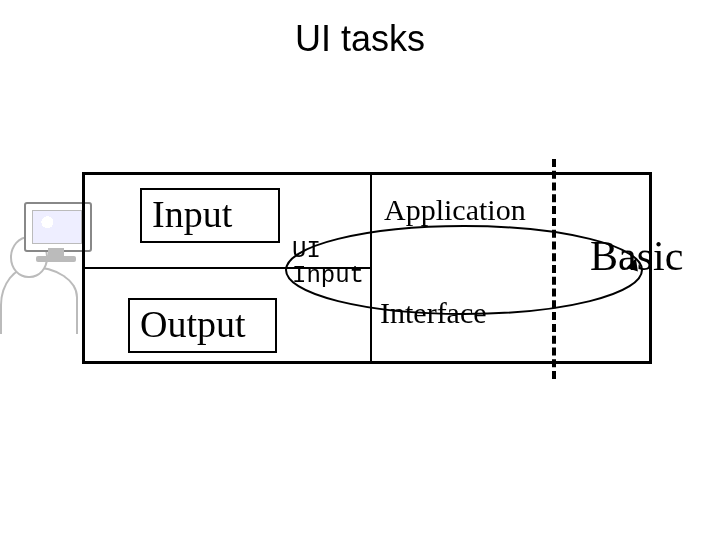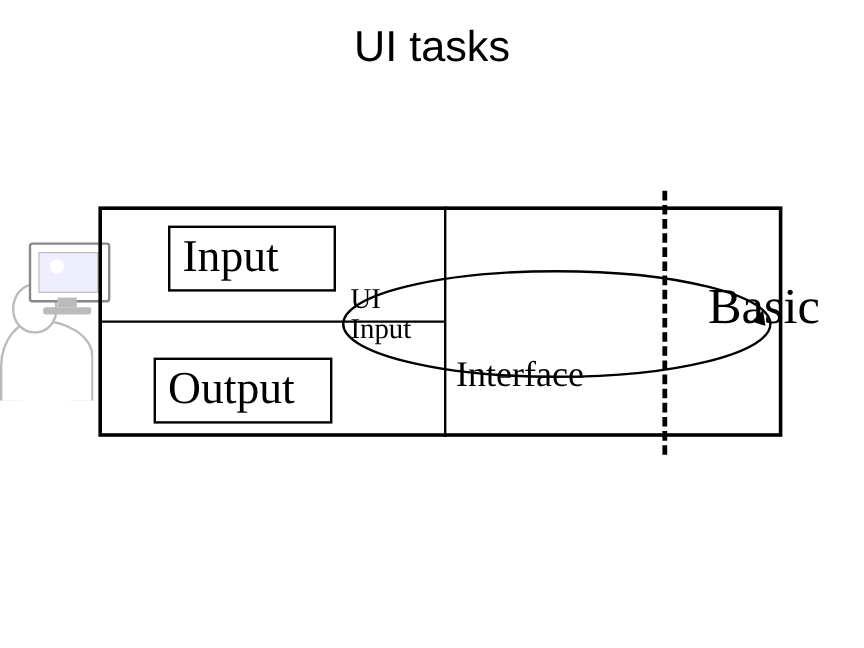--- a/index.html
+++ b/index.html
@@ -11,21 +11,21 @@
   .outer-rect{position:absolute;left:82px;top:172px;width:570px;height:192px;border:3px solid #000;box-sizing:border-box;}
   
   .v-solid{position:absolute;left:370px;top:172px;width:0;height:192px;border-left:2px solid #000;}
   
   .v-dashed{position:absolute;left:552px;top:159px;height:220px;border-left:4px dashed #000;}
   
   .io-box{position:absolute;border:2px solid #000;background:#fff;font-family:'Times New Roman',serif;font-size:38px;line-height:1;padding:5px 10px 8px 10px;box-sizing:border-box;}
   .input-box{left:140px;top:188px;width:140px;}
   .output-box{left:128px;top:298px;width:149px;}
   
-  .ui-core{position:absolute;left:292px;top:238px;font-family:Liberation Serif, serif;font-size:24px;line-height:1.05;text-align:left;}
+  .ui-core{position:absolute;left:292px;top:238px;font-family:Liberation Mono, monospace;font-size:24px;line-height:1.05;text-align:left;}
   
   .app-label{position:absolute;left:384px;top:193px;font-family:'Times New Roman',serif;font-size:30px;}
   
   .iface-label{position:absolute;left:380px;top:296px;font-family:'Times New Roman',serif;font-size:30px;}
   
   .appl-label{position:absolute;left:590px;top:232px;font-family:'Times New Roman',serif;font-size:42px;}
   
   .monitor{position:absolute;left:18px;top:202px;width:80px;height:70px;}
   .monitor .screen{position:absolute;left:6px;top:0;width:64px;height:46px;border:2px solid #888;border-radius:3px;background:#fff;}
   .monitor .screen:after{content:"";position:absolute;left:6px;top:6px;width:48px;height:32px;border:1px solid #bbb;background:radial-gradient(circle at 30% 35%, #fff 0 6px, #eef 6px 100%);}
@@ -70,16 +70,17 @@
   <div class="arrowhead"></div>
 
   <div class="io-box input-box">Input</div>
   <div class="io-box output-box">Output</div>
 
   <div class="ui-core">
     <div>UI</div>
     <div>Input</div>
   </div>
 
+  <div class="app-label">Application</div>
   <div class="iface-label">Interface</div>
   <div class="appl-label">Basic</div>
 
 </div>
 
 </body></html>

